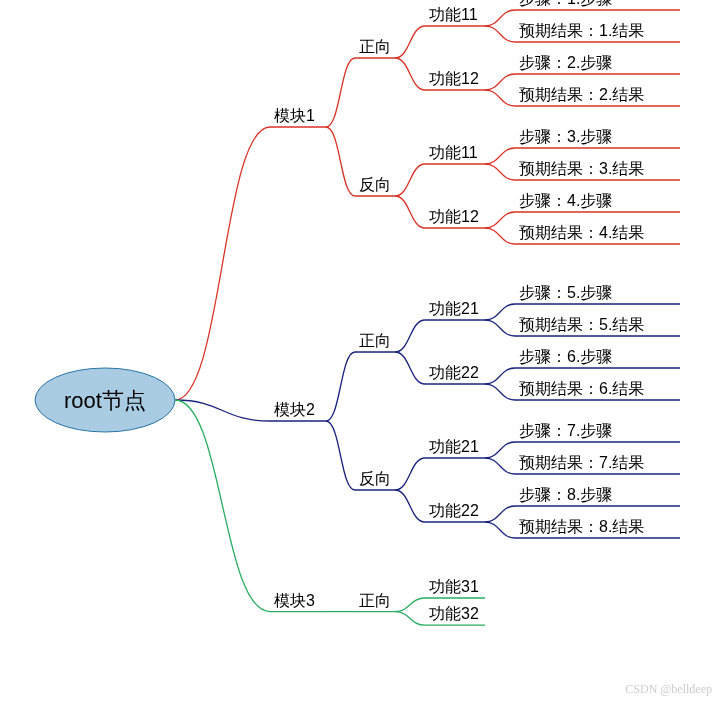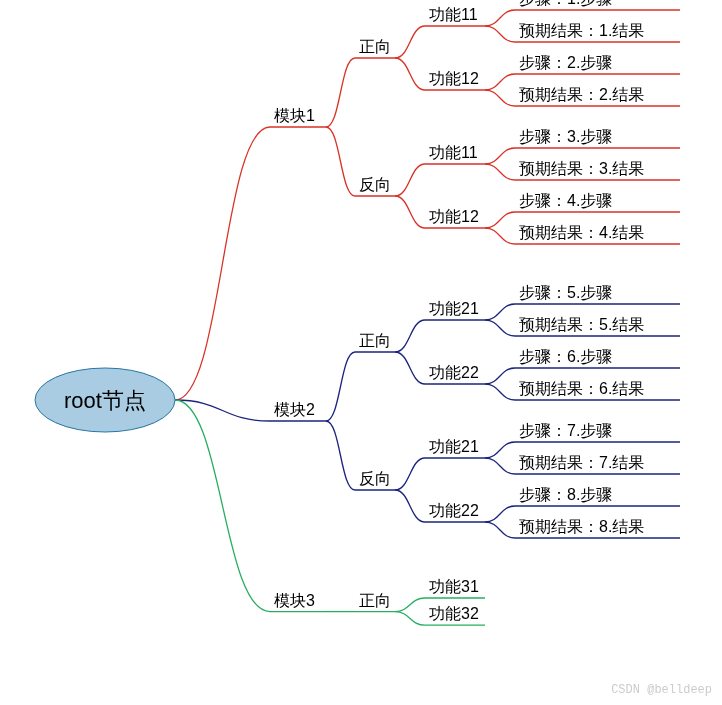--- a/index.html
+++ b/index.html
@@ -20,21 +20,21 @@
       stroke-width: 1;
     }
     .root-text { font-size: 22px; fill: #000; }
     .node-text { font-size: 16px; fill: #000; }
     .watermark {
       position: absolute;
       bottom: 8px;
       right: 10px;
       font-size: 12px;
       color: #ccc;
-      font-family: Liberation Mono, monospace;
+      font-family: Liberation Serif, serif;
     }
   </style>
 </head>
 <body>
 
 <svg id="mindmap" width="722" height="705">
   <ellipse class="root-ellipse" cx="105" cy="400" rx="70" ry="32"></ellipse>
   <text class="root-text" x="105" y="408" text-anchor="middle">root节点</text>
 <line x1="515" y1="10" x2="680" y2="10" stroke="#d93226" stroke-width="1.3"></line>
     <text class="node-text" x="519" y="4">步骤：1.步骤</text>

